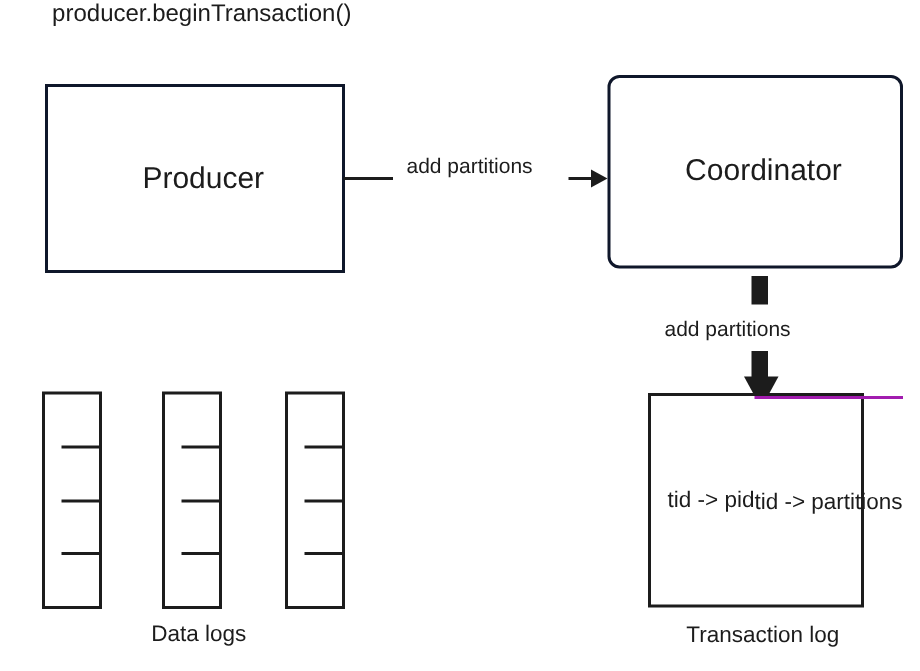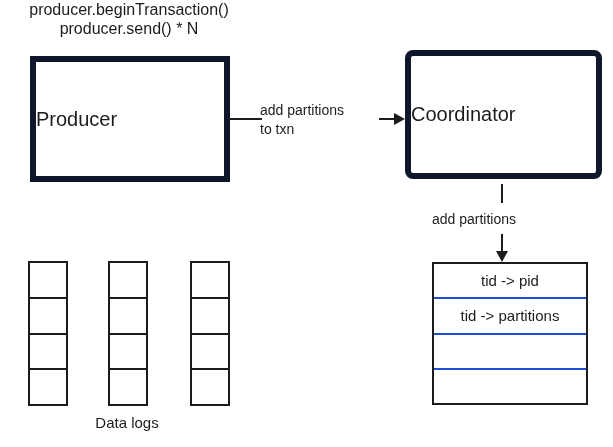--- a/index.html
+++ b/index.html
@@ -6,37 +6,38 @@
   html, body { background: #ffffff; }
   .canvas {
     position: relative;
     width: 613px;
     height: 447px;
     background: #ffffff;
     font-family: "Liberation Sans", sans-serif;
     color: #1c1c1c;
     overflow: hidden;
   }
-  .abs { position: absolute; }
+  .abs { position: absolute; padding-left: 11px; }
 
   
   .annotation {
     left: 0; top: 3; width: 258px;
     text-align: center;
     font-size: 16px;
     line-height: 19px;
     white-space: nowrap;
   }
 
   
   .node {
-    border: 6px solid #0f172a;
+    border: 2px solid #0f172a;
     background: #ffffff;
     display: flex;
     align-items: center;
+    justify-content: center;
     font-size: 20px;
   }
   .producer-node { left: 30px; top: 56px; width: 200px; height: 126px; }
   .coordinator-node { left: 405px; top: 50px; width: 197px; height: 129px; border-radius: 8px; }
 
   
   .hline { background: #1c1c1c; height: 2px; }
   .vline { background: #1c1c1c; width: 2px; }
   .stub-producer { left: 229px; top: 118px; width: 33px; }
   .pre-arrow-right { left: 379px; top: 118px; width: 17px; }
@@ -78,67 +79,65 @@
     background: #ffffff;
   }
   .log-col-1 { left: 28px; }
   .log-col-2 { left: 108px; }
   .log-col-3 { left: 190px; }
   .log-cell { flex: 1; }
   .log-cell + .log-cell { border-top: 2px solid #1c1c1c; }
 
   
   .txn-table {
-    left: 432px; top: 262px; width: 156px; height: 143px;
+    left: 432px; top: 262px; width: 144px; height: 143px;
     border: 2px solid #1c1c1c;
     display: flex;
-    flex-direction: column;
+    flex-direction: row;
     background: #ffffff;
   }
   .txn-row {
     flex: 1;
     display: flex;
     align-items: center;
     justify-content: center;
     font-size: 15px;
     white-space: nowrap;
   }
-  .txn-row + .txn-row { border-top: 2px solid #1d4ed8; }
+  .txn-row + .txn-row { border-top: 2px solid #a21caf; }
 
   
   .caption {
     text-align: center;
     font-size: 15px;
     white-space: nowrap;
   }
   .caption-data-logs { left: 47px; top: 414px; width: 160px; }
   .caption-txn-log { left: 413px; top: 415px; width: 180px; }
 </style>
 </head>
 <body>
 
 <div class="canvas">
 
   <div class="abs annotation">
     <div>producer.beginTransaction()</div>
-    <div>producer.send() * N</div>
   </div>
 
   <div class="abs node producer-node">
     <span>Producer</span>
   </div>
 
   <div class="abs node coordinator-node">
     <span>Coordinator</span>
   </div>
 
   <div class="abs hline stub-producer"></div>
   <div class="abs edge-label edge-label-txn">
     <div>add partitions</div>
-    <div>to txn</div>
   </div>
   <div class="abs hline pre-arrow-right"></div>
   <div class="abs arrowhead-right"></div>
 
   <div class="abs vline coord-down-1"></div>
   <div class="abs edge-label edge-label-partitions">add partitions</div>
   <div class="abs vline coord-down-2"></div>
   <div class="abs arrowhead-down"></div>
 
   <div class="abs log-column log-col-1">
@@ -160,14 +159,15 @@
     <div class="log-cell"></div>
   </div>
   <div class="abs caption caption-data-logs">Data logs</div>
 
   <div class="abs txn-table">
     <div class="txn-row">tid -&gt; pid</div>
     <div class="txn-row">tid -&gt; partitions</div>
     <div class="txn-row"></div>
     <div class="txn-row"></div>
   </div>
+  <div class="abs caption caption-txn-log">Transaction log</div>
 
 </div>
 
 </body></html>

